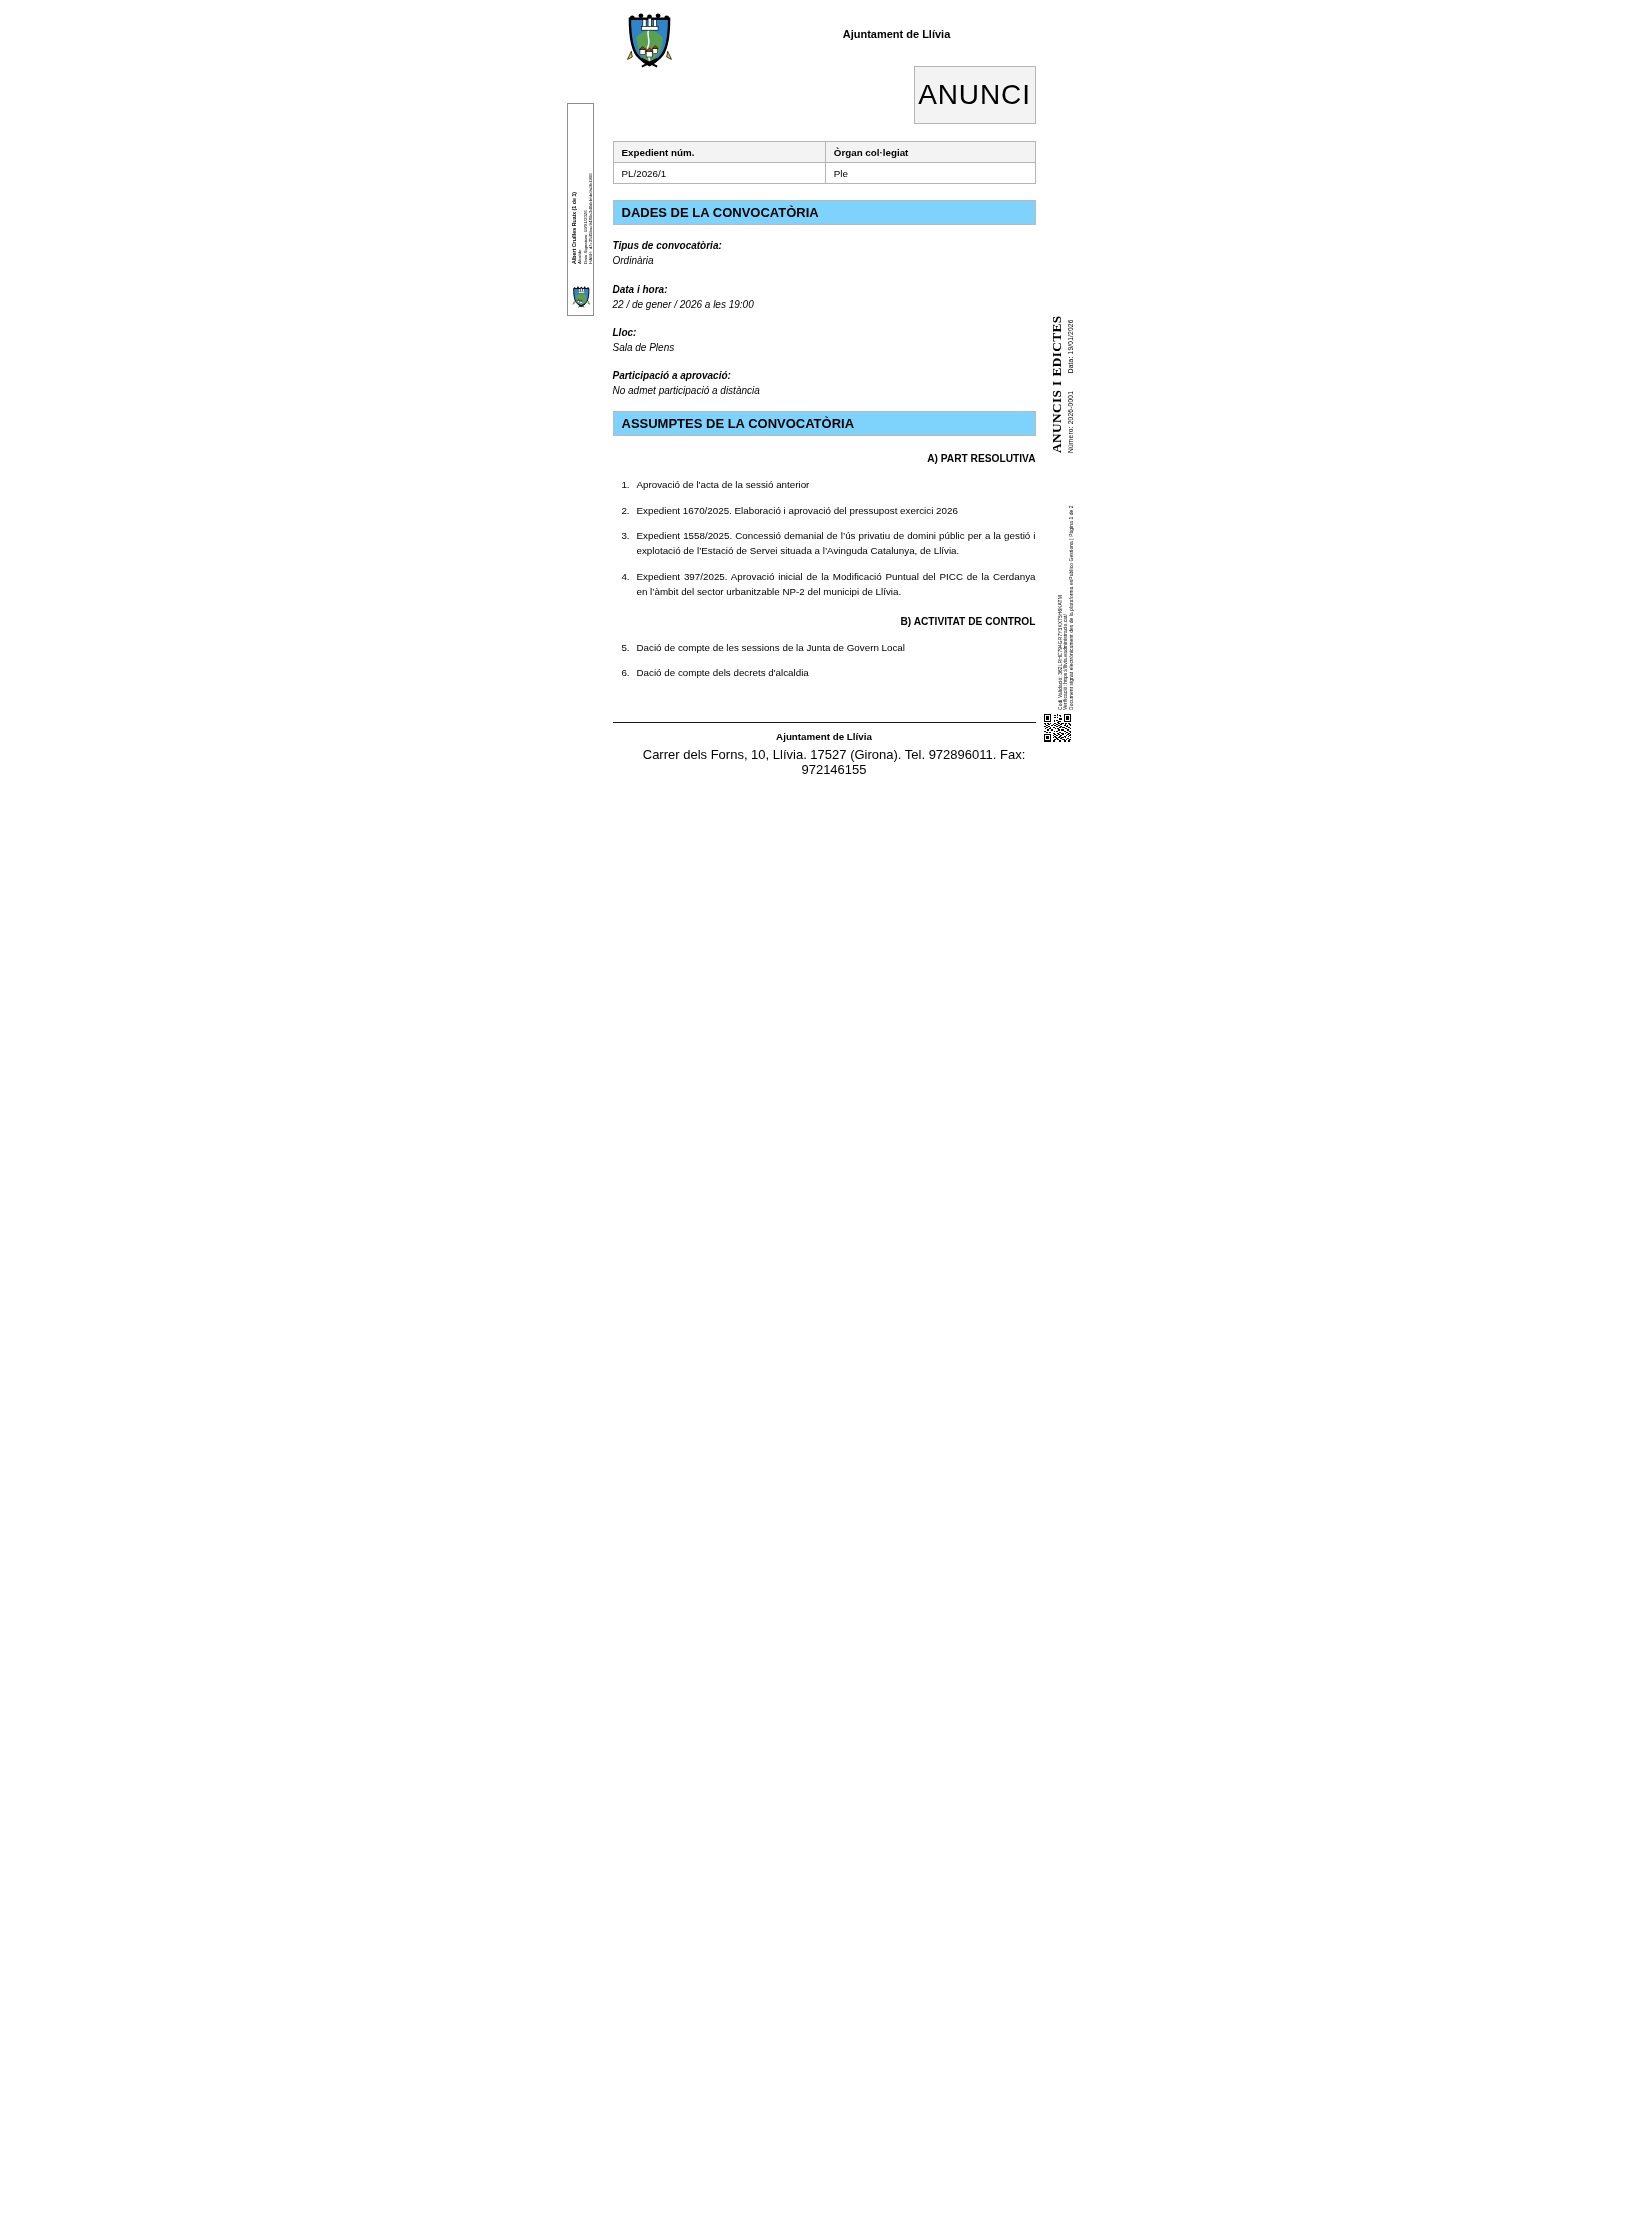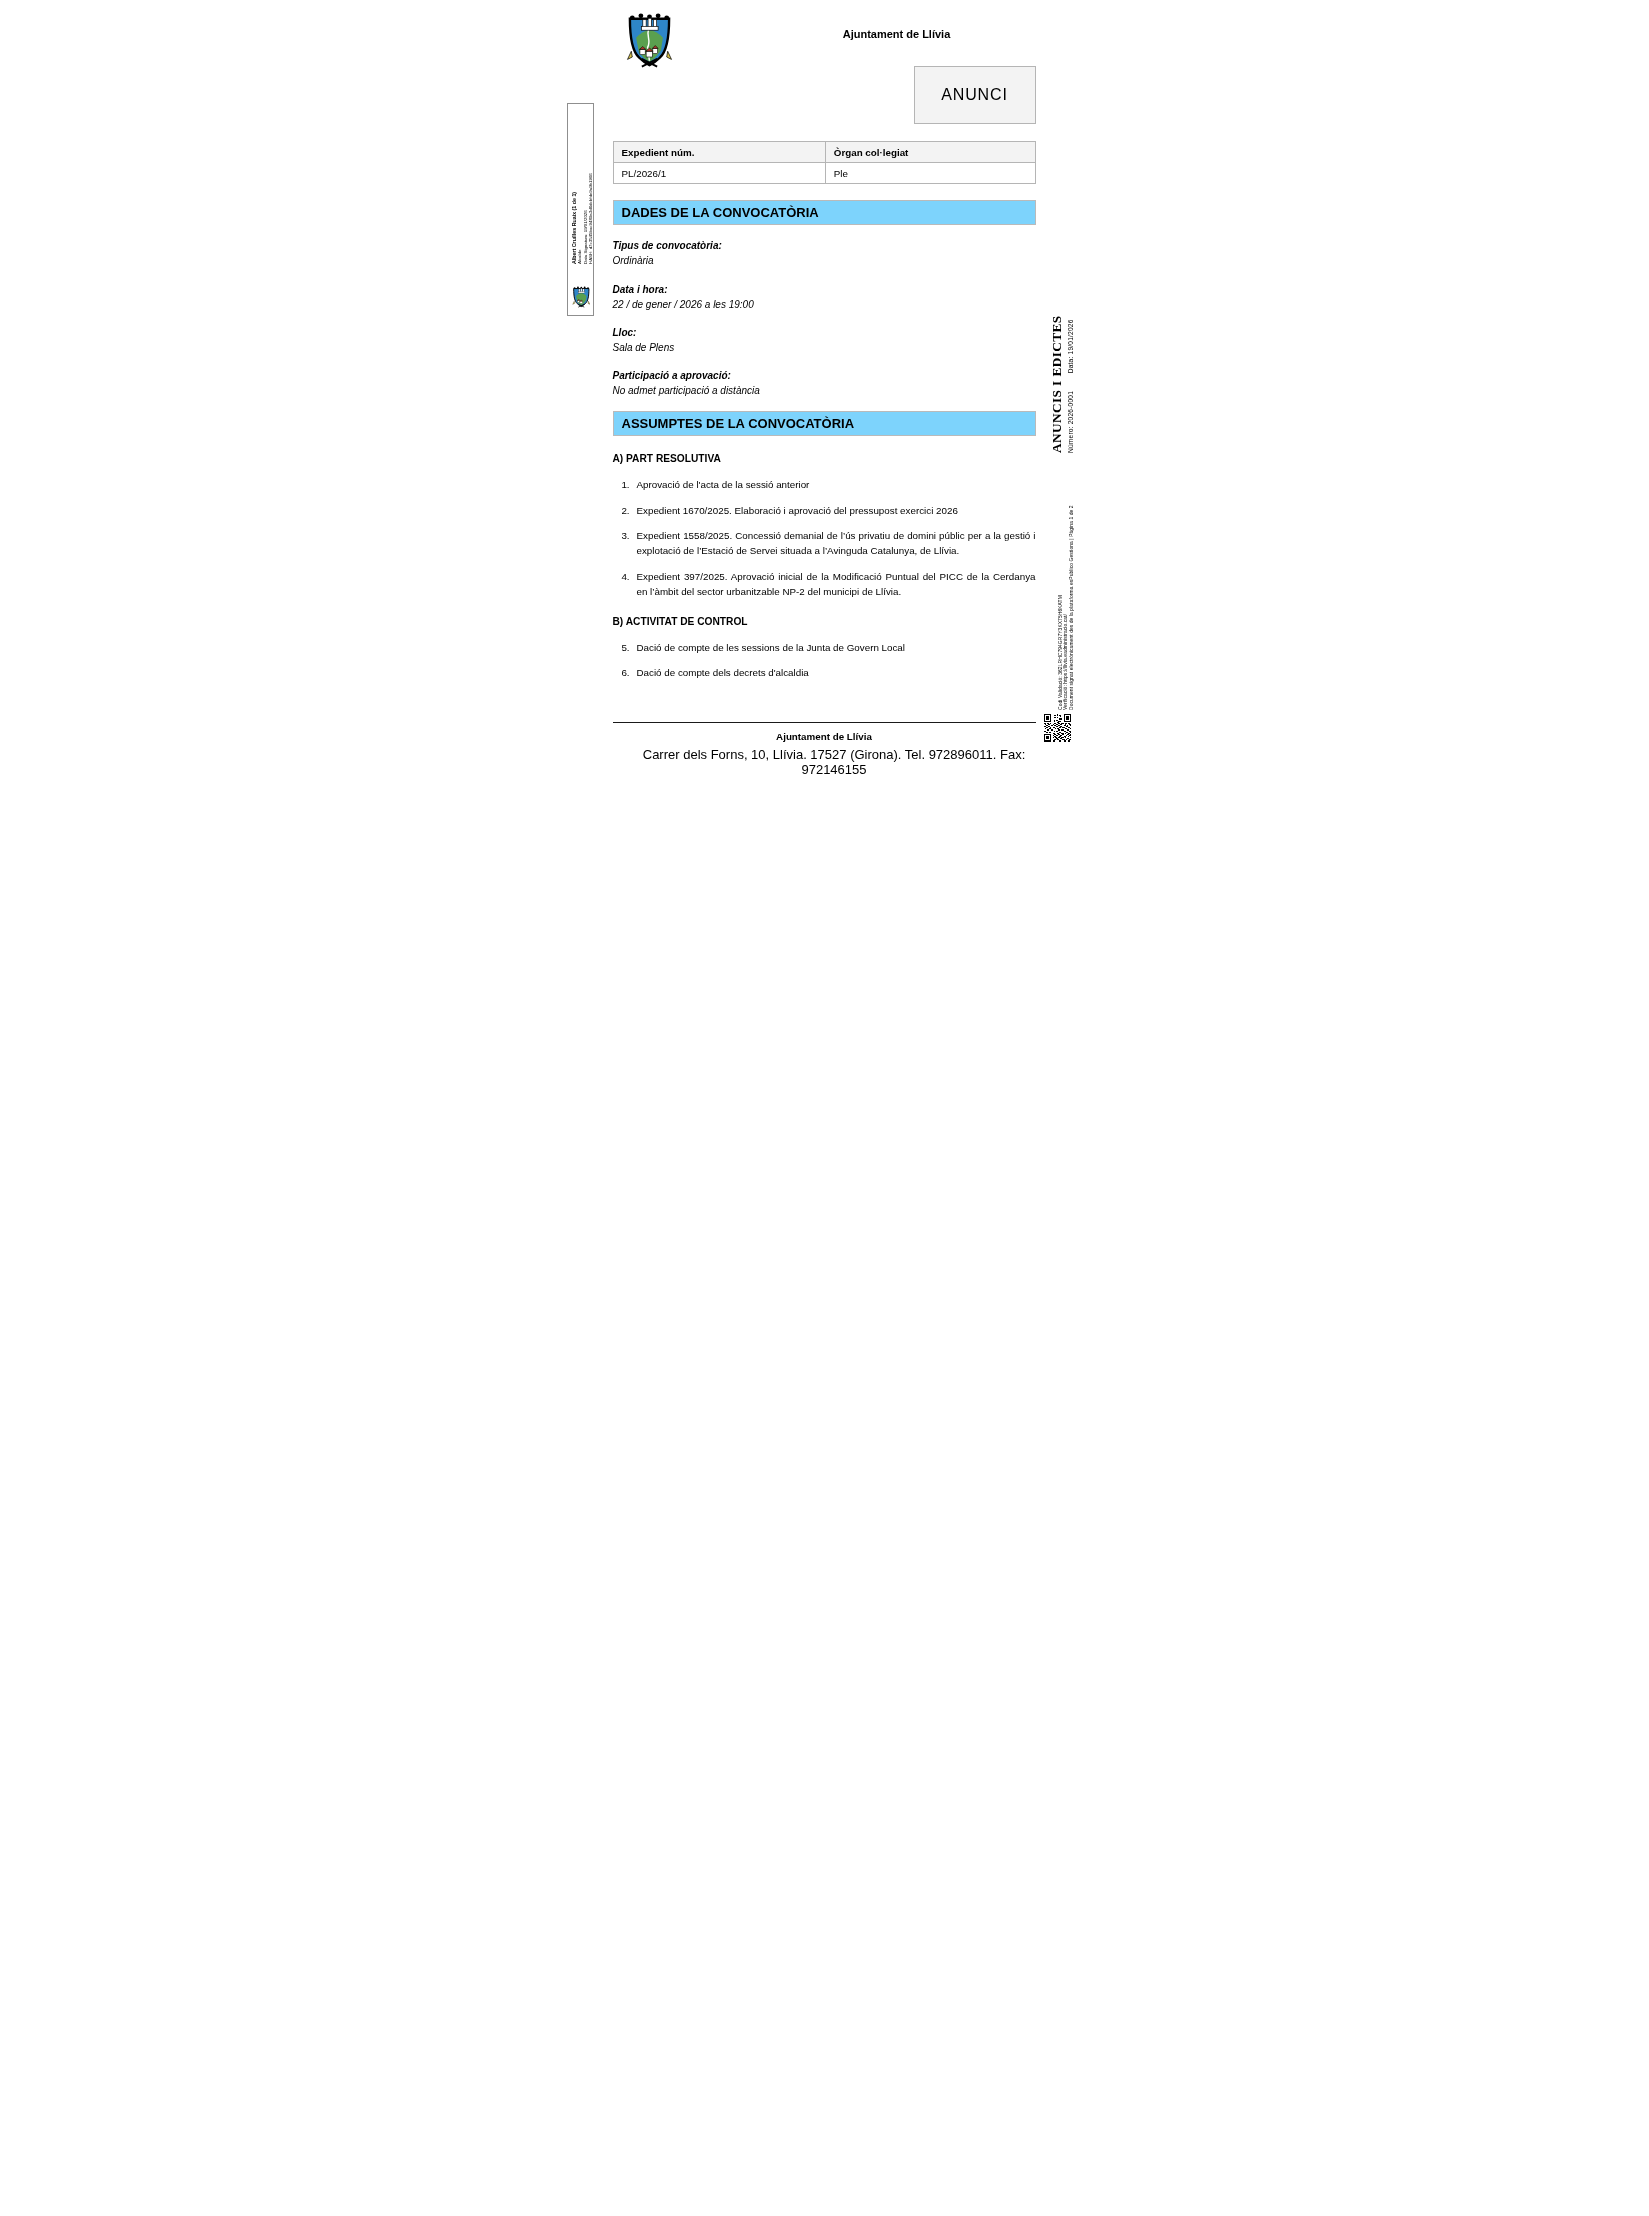--- a/index.html
+++ b/index.html
@@ -19,21 +19,21 @@
   
   .logo-main { position:absolute; left:75px; top:13.3px; width:49px; height:55px; }
   .header-title {
     position:absolute; left:254px; top:27.5px; width:186px;
     text-align:center; font-weight:bold; font-size:11px; line-height:13.3px;
   }
   .anunci-box {
     position:absolute; left:364px; top:66px; width:122px; height:58px;
     background:#f3f3f3; border:0.9px solid #b5b5b5;
     display:flex; align-items:center; justify-content:center;
-    font-size:16px; letter-spacing:0.9px; color:#000;
+    font-size:28px; letter-spacing:0.9px; color:#000;
   }
 
   
   #main { position:absolute; left:63px; top:141px; width:423px; }
 
   table.exp-table { width:100%; border-collapse:collapse; }
   table.exp-table th, table.exp-table td {
     border:0.4px solid #b5b5b5; height:21px; padding:0 0 0 8px;
     font-size:9.8px; text-align:left; vertical-align:middle;margin-top:17px;
   }
@@ -43,21 +43,21 @@
   .section-box {
     margin-top:16.4px; background:#7dd3fc; border:0.9px solid #bababa;
     padding:5.3px 8px; font-weight:bold; font-size:13px; line-height:12px;
   }
   .section-box.assumptes { margin-top:13.3px; }
 
   .field { margin-top:13.3px; font-size:10px; line-height:15px;font-style:italic; }
   .field .lbl { font-weight:bold; display:block; }
   .field .val { display:block; }
 
-  .part-title { margin-top:17px; font-weight:bold; font-size:10.2px; line-height:12.4px; }
+  .part-title { margin-top:17px; font-weight:bold; font-size:10.2px; line-height:12.4px;text-align:right; }
   .agenda-list { margin-top:11.5px; }
   .agenda-item { display:flex; font-size:9.8px; line-height:15px; margin-bottom:10.6px; }
   .agenda-item .num { flex:0 0 24px; padding-left:8.9px; }
   .agenda-item .txt { flex:1; text-align:justify; }
 
   
   .stamp-box {
     position:absolute; left:17.7px; top:103px; width:26.6px; height:213px;
     border:0.9px solid #8f8f8f; background:#fff;
   }

